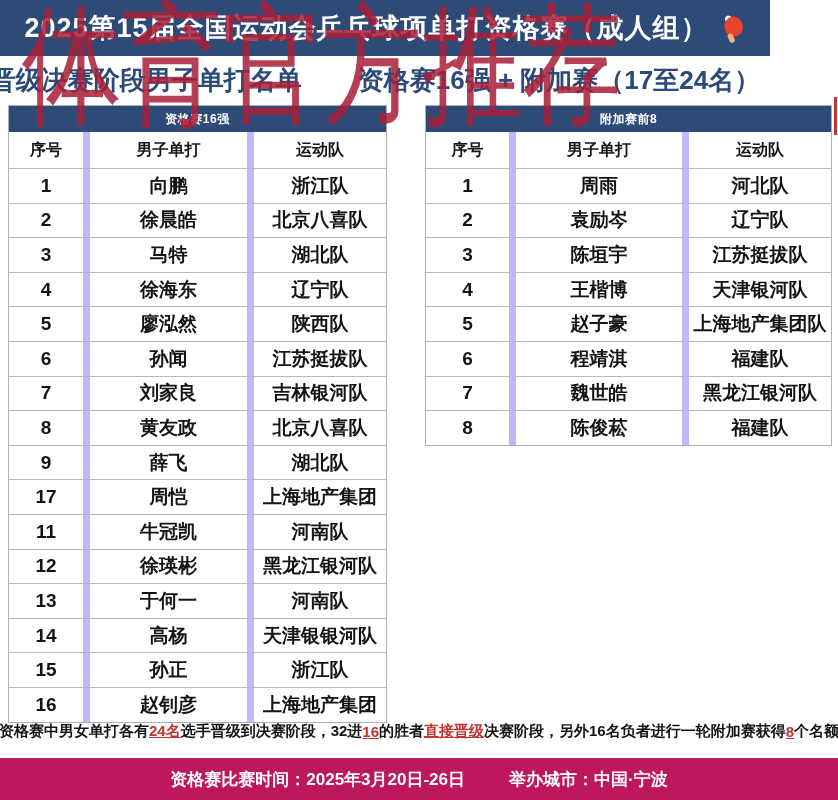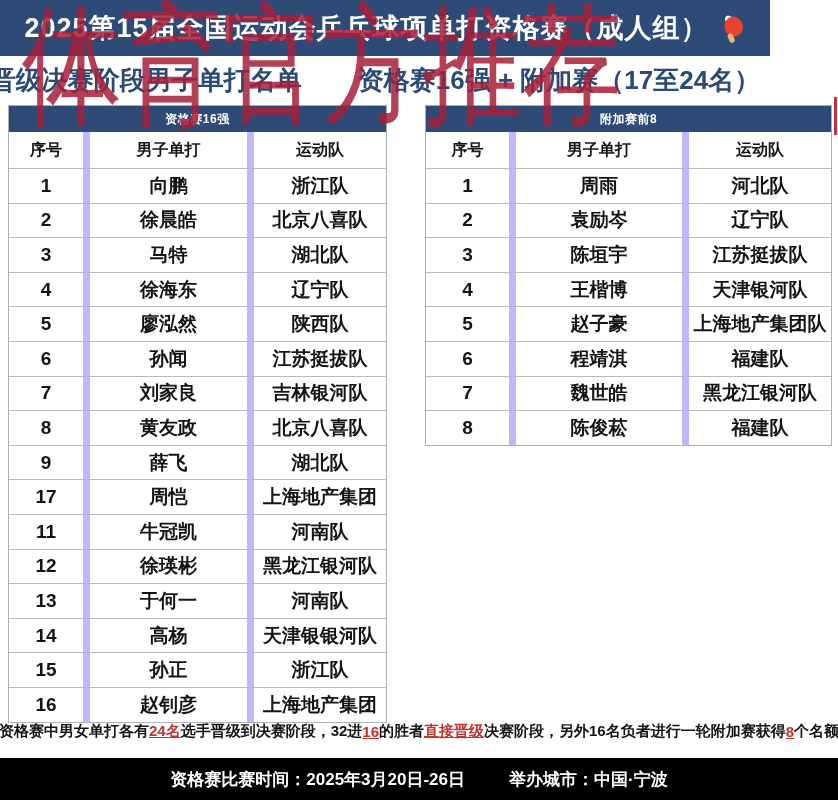--- a/index.html
+++ b/index.html
@@ -49,21 +49,21 @@
   .thead .tcell{font-size:16px;}
   
   .note{
     position:absolute;left:0;top:704px;width:838px;height:54px;
     display:flex;align-items:center;justify-content:center;
     font-size:15px;font-weight:bold;color:#141414;white-space:nowrap;
   }
   .note .red{color:#c13530;text-decoration:underline;}
   
   .footer-bar{
-    position:absolute;left:0;top:758px;width:838px;height:42px;background:#000000;
+    position:absolute;left:0;top:758px;width:838px;height:42px;background:#be185d;
     display:flex;align-items:center;justify-content:center;gap:44px;
     color:#ffffff;font-size:17px;font-weight:bold;white-space:nowrap;
   }
 </style>
 </head>
 <body>
 
 <div class="page">
 
   <div class="title-bar">

